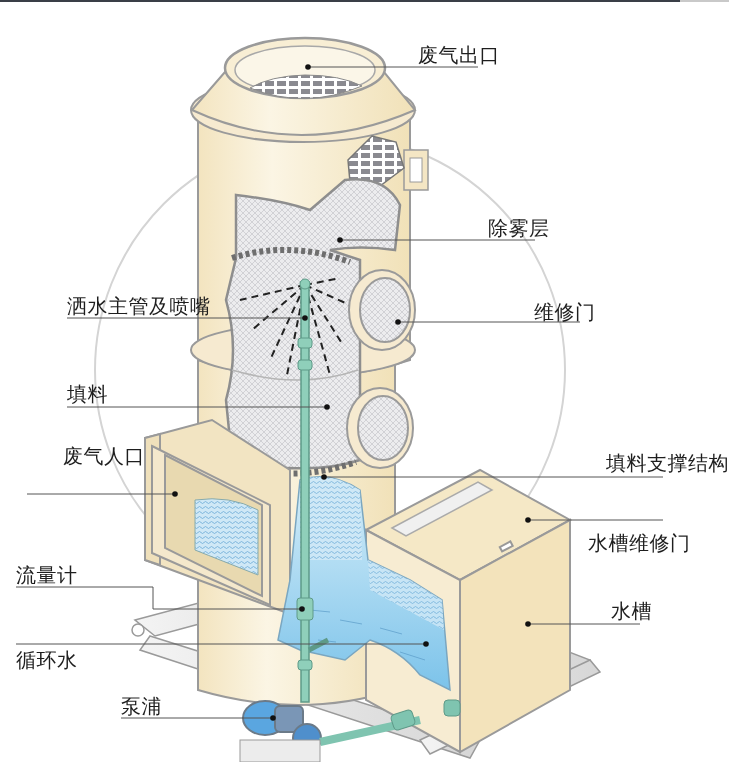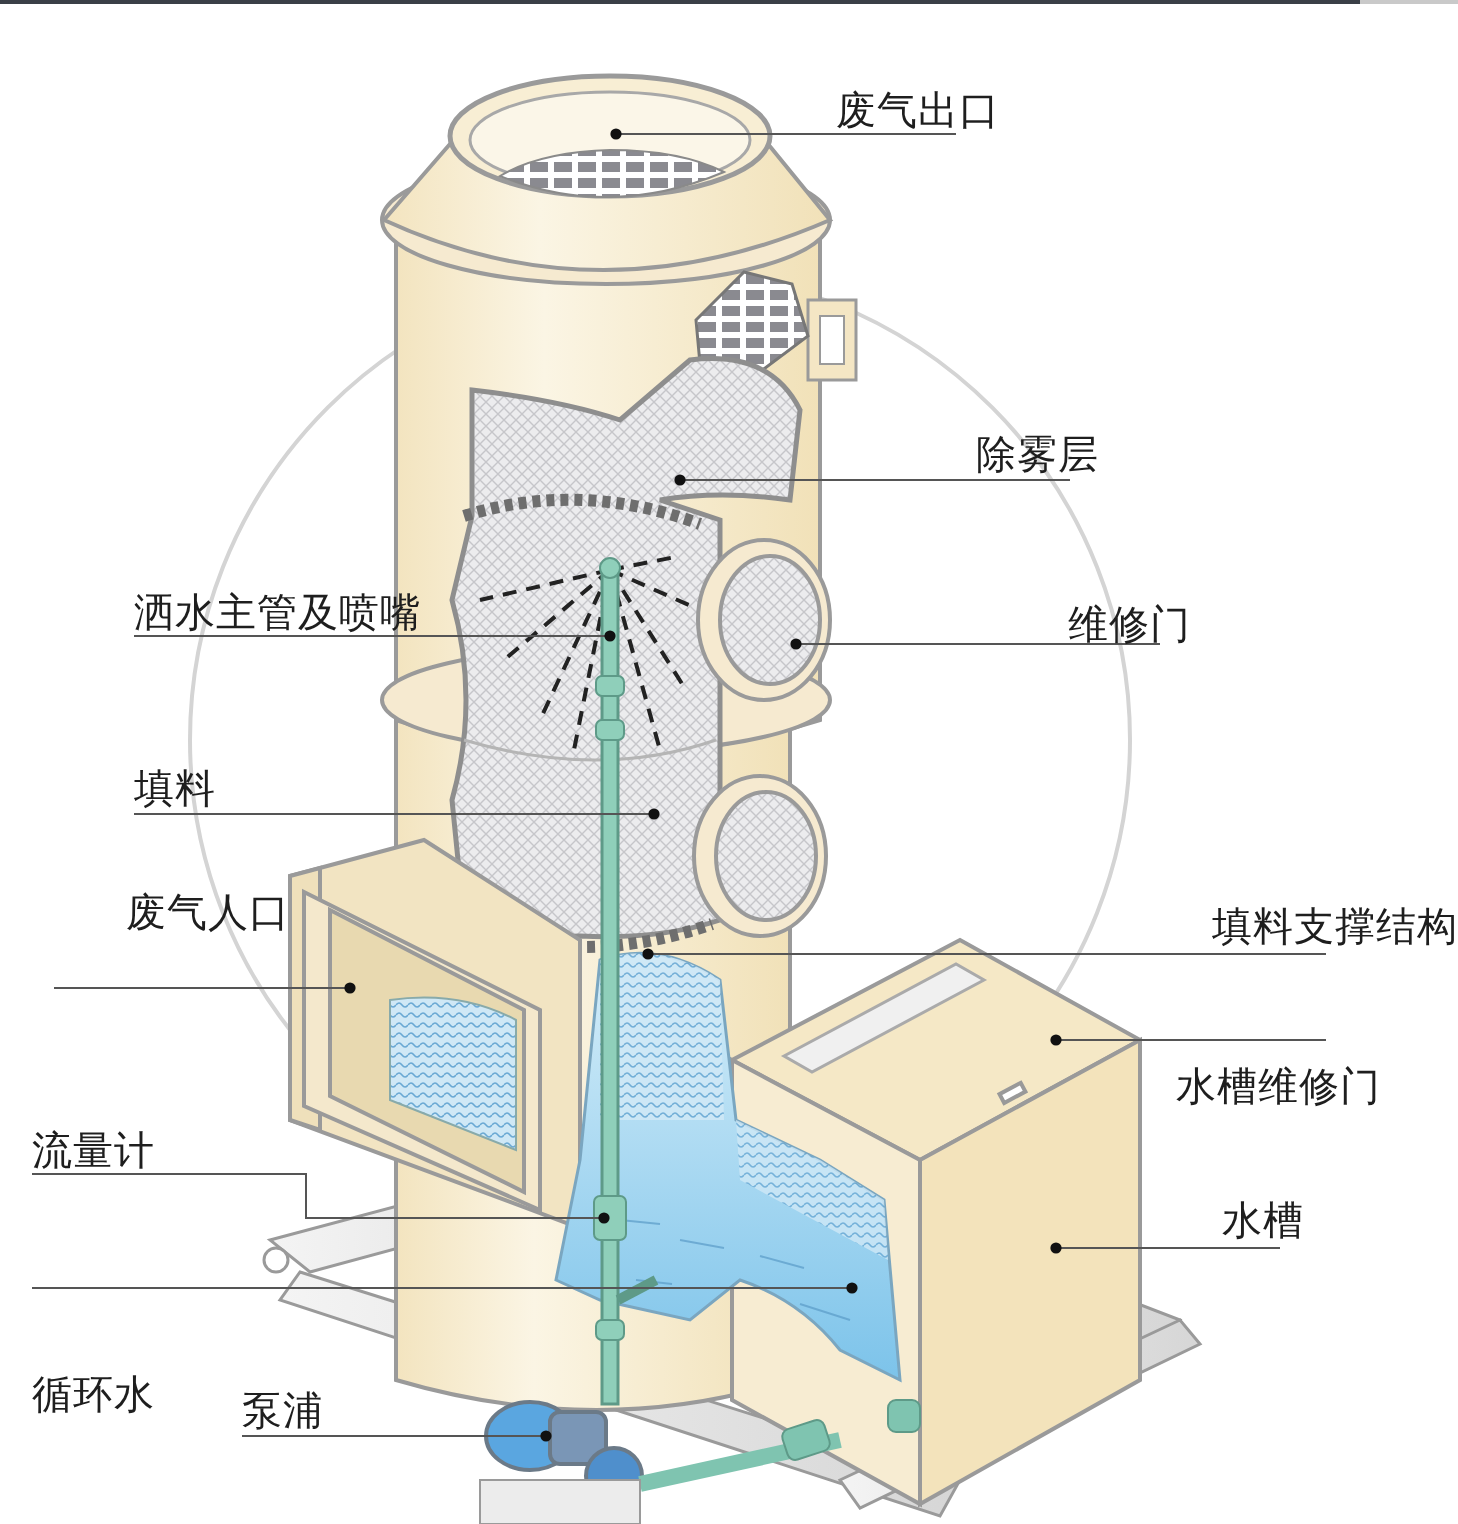--- a/index.html
+++ b/index.html
@@ -179,14 +179,14 @@
 <div class="label" style="left:418px;top:47px;">废气出口</div>
 <div class="label" style="left:488px;top:220px;font-family:Liberation Serif, serif;">除雾层</div>
 <div class="label" style="left:67px;top:298px;">洒水主管及喷嘴</div>
 <div class="label" style="left:534px;top:288px;margin-top:16px;">维修门</div>
 <div class="label" style="left:67px;top:386px;">填料</div>
 <div class="label" style="left:27px;top:448px;margin-left:36px;">废气人口</div>
 <div class="label" style="left:570px;top:455px;margin-left:36px;">填料支撑结构</div>
 <div class="label" style="left:588px;top:499px;margin-top:36px;">水槽维修门</div>
 <div class="label" style="left:16px;top:567px;">流量计</div>
 <div class="label" style="left:611px;top:603px;font-family:Liberation Serif, serif;">水槽</div>
-<div class="label" style="left:16px;top:689px;">循环水</div>
+<div class="label" style="left:16px;top:652px;">循环水</div>
 <div class="label" style="left:121px;top:698px;font-family:Liberation Serif, serif;">泵浦</div>
 
 </body></html>

